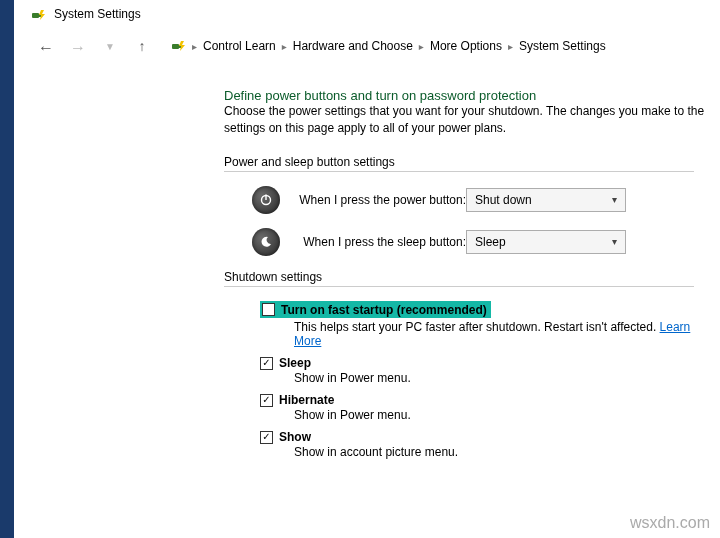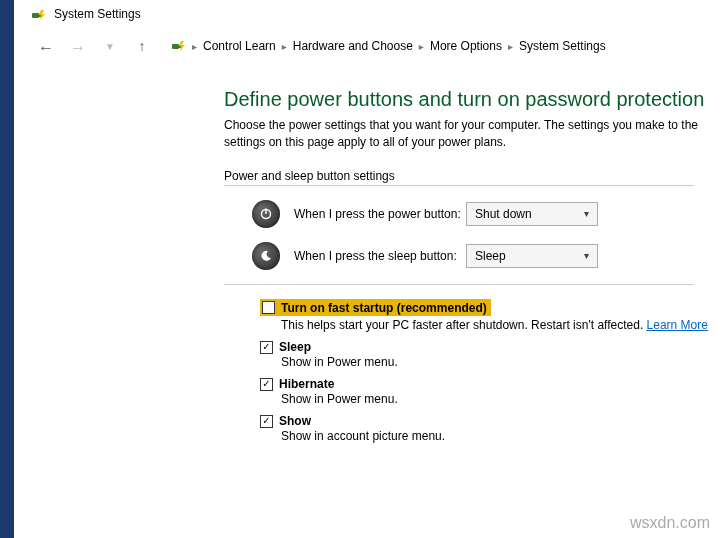--- a/index.html
+++ b/index.html
@@ -57,23 +57,23 @@
       margin-left: 6px;
     }
     .bc-sep { color: #777; font-size: 10px; }
     .content {
       position: absolute;
       left: 14px; right: 0; top: 64px; bottom: 0;
       padding: 24px 0 0 210px;
     }
     h1.header {
       color: #0a5b2a;
-      font-size: 20px;
+      font-size: 13px;
       font-weight: 400;
-      margin-bottom: 6px;
+      margin-bottom: 0;
     }
     .intro {
       font-size: 12px;
       color: #000;
       line-height: 1.4;
       margin-bottom: 18px;
       max-width: 500px;
     }
     .section-title {
       font-size: 12px;
@@ -84,34 +84,35 @@
       border: none;
       border-top: 1px solid #ccc;
       margin: 2px 0 14px 0;
       width: 470px;
     }
     .button-row {
       display: flex;
       align-items: center;
       margin-bottom: 14px;
       padding-left: 28px;
+      text-align: right;
     }
     .pwr-icon {
       width: 28px; height: 28px;
       border-radius: 50%;
       display: flex;
       align-items: center;
       justify-content: center;
       margin-right: 14px;
       background: radial-gradient(circle at 35% 35%, #6a6a6a, #2a2a2a);
       box-shadow: inset 0 0 4px rgba(0,0,0,0.6);
     }
     .row-label { width: 172px; font-size: 12px; }
     .combo {
-      width: 132px; height: 24px;
+      width: 160px; height: 24px;
       border: 1px solid #adadad;
       background: #f5f5f5;
       display: flex;
       align-items: center;
       justify-content: space-between;
       padding: 0 8px;
       font-size: 12px;
     }
     .combo .chev { color: #444; font-size: 10px; }
     .shutdown-settings {
@@ -132,25 +133,25 @@
       background: #fff;
       display: inline-flex;
       align-items: center;
       justify-content: center;
       font-size: 10px;
       line-height: 1;
     }
     .sd-label { font-weight: bold; font-size: 12px; }
     .sd-sub {
       font-size: 12px;
-      margin-left: 21px;
+      margin-left: 34px;
       margin-top: 1px;
     }
     .highlight {
-      background: #eab308;
+      background: #14b8a6;
       padding: 2px 4px 1px 2px;
       display: inline-flex;
       align-items: center;
       gap: 6px;
     }
     a.learn { color: #0066cc; text-decoration: underline; }
     .watermark {
       position: absolute;
       bottom: 6px; right: 10px;
       font-size: 16px;
@@ -192,21 +193,21 @@
     <span>Hardware and Choose</span>
     <span class="bc-sep">▸</span>
     <span>More Options</span>
     <span class="bc-sep">▸</span>
     <span>System Settings</span>
   </div>
 </div>
 
 <div class="content">
   <h1 class="header">Define power buttons and turn on password protection</h1>
-  <p class="intro">Choose the power settings that you want for your computer. The settings you make to the settings on this page apply to all of your power plans.</p>
+  <p class="intro">Choose the power settings that you want for your shutdown. The changes you make to the settings on this page apply to all of your power plans.</p>
 
   <div>
     <div class="section-title">Power and sleep button settings</div>
     <hr class="section-rule">
     <div class="button-row">
       <div class="pwr-icon">
         <svg width="14" height="14" viewBox="0 0 14 14">
             <circle cx="7" cy="7" r="4.5" fill="none" stroke="#fff" stroke-width="1.4"></circle>
             <line x1="7" y1="1.5" x2="7" y2="7" stroke="#fff" stroke-width="1.4"></line>
           </svg>
@@ -225,20 +226,21 @@
       </div>
       <div class="row-label">When I press the sleep button:</div>
       <div class="combo">
         <span>Sleep</span>
         <span class="chev">▾</span>
       </div>
     </div>
   </div>
 
   <div class="shutdown-settings">
+    <div class="section-title">Shutdown settings</div>
     <hr class="section-rule">
     <div class="shutdown-list">
       <div class="sd-item">
         <div class="highlight">
           <span class="cb"></span>
           <span class="sd-label">Turn on fast startup (recommended)</span>
         </div>
         <div class="sd-sub">
           <span>This helps start your PC faster after shutdown. Restart isn't affected. </span><a href="#" class="learn">Learn More</a>
         </div>

